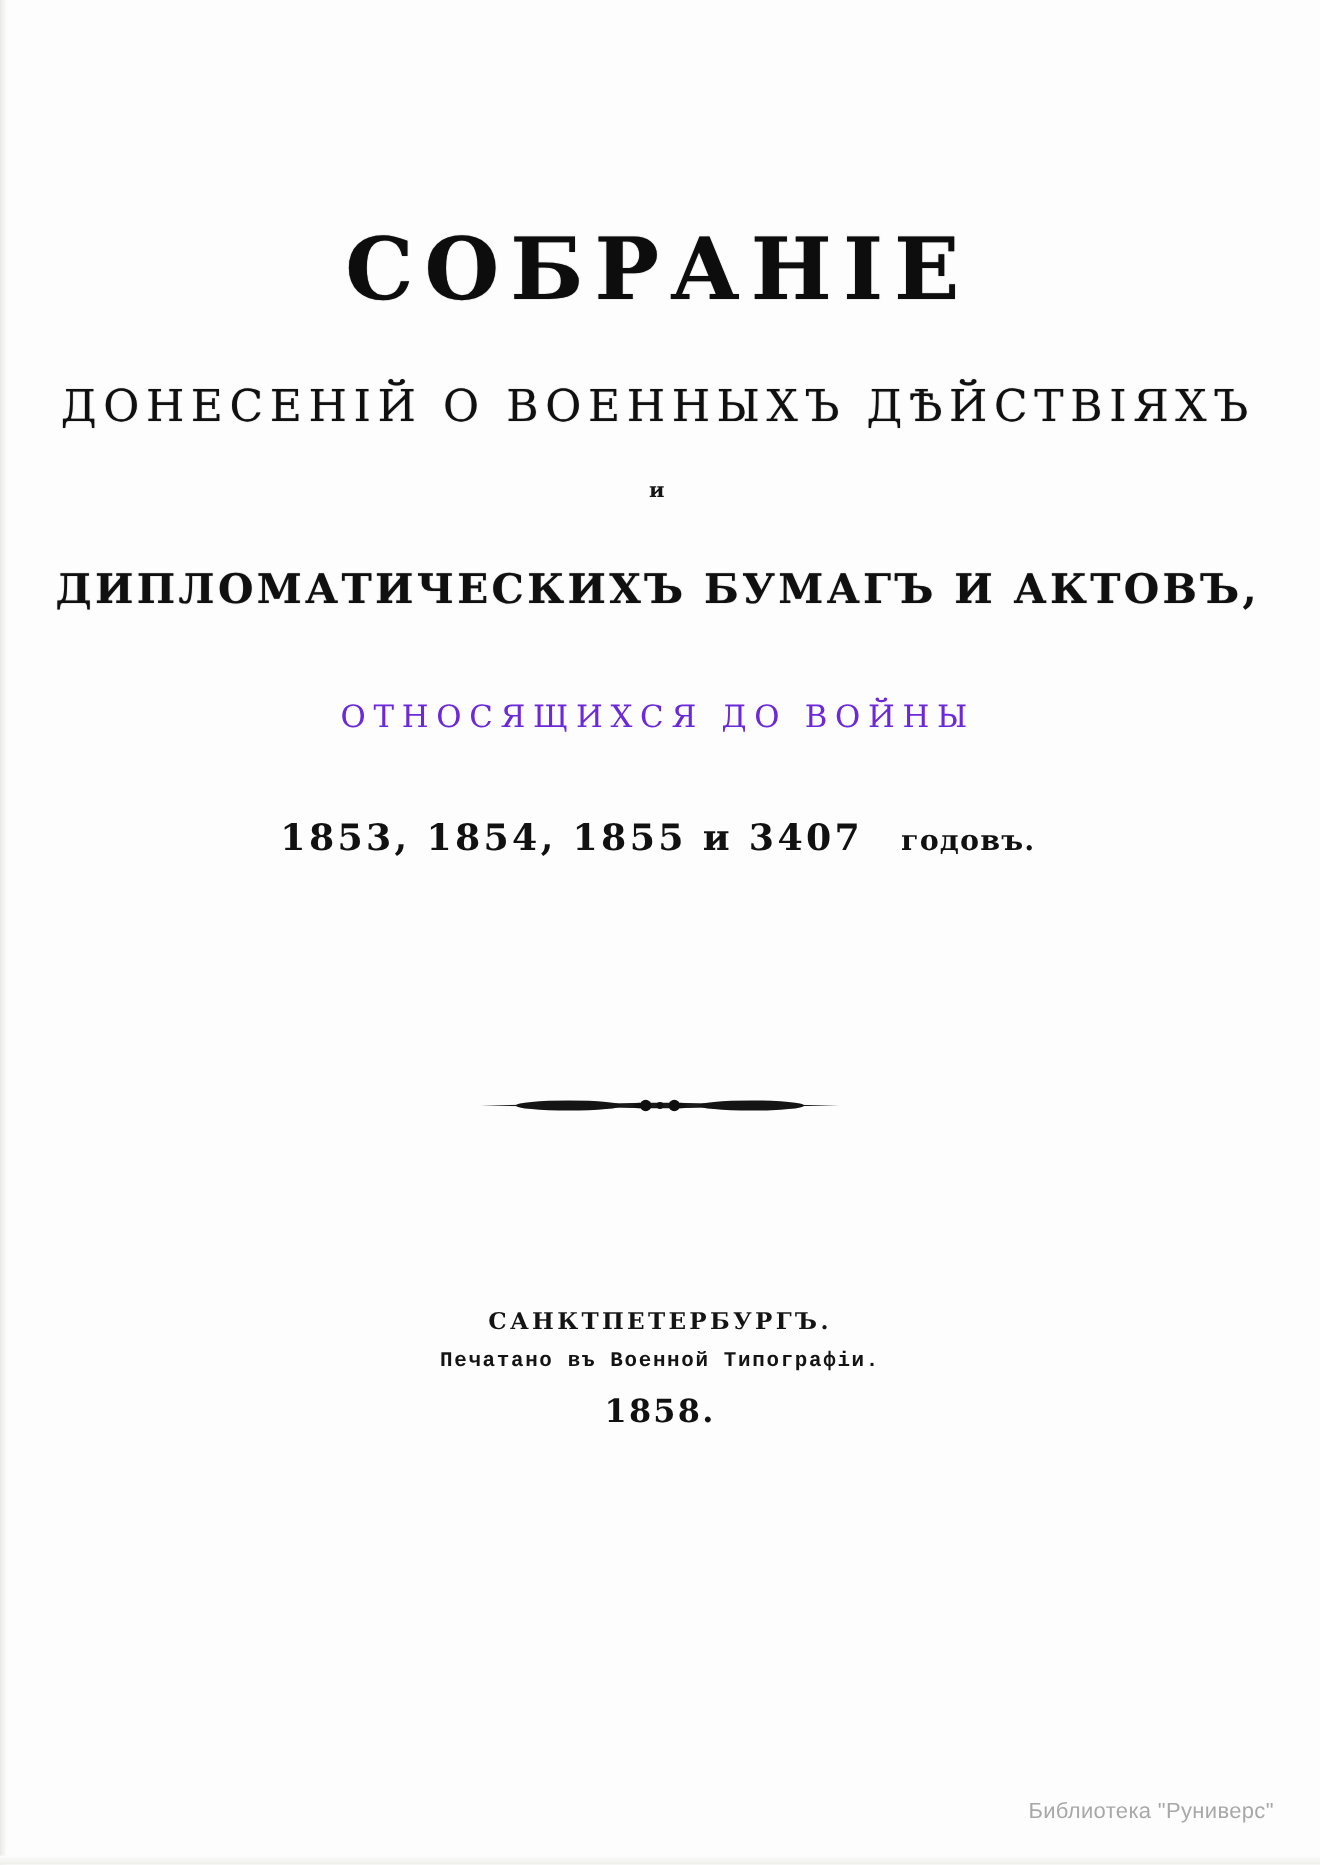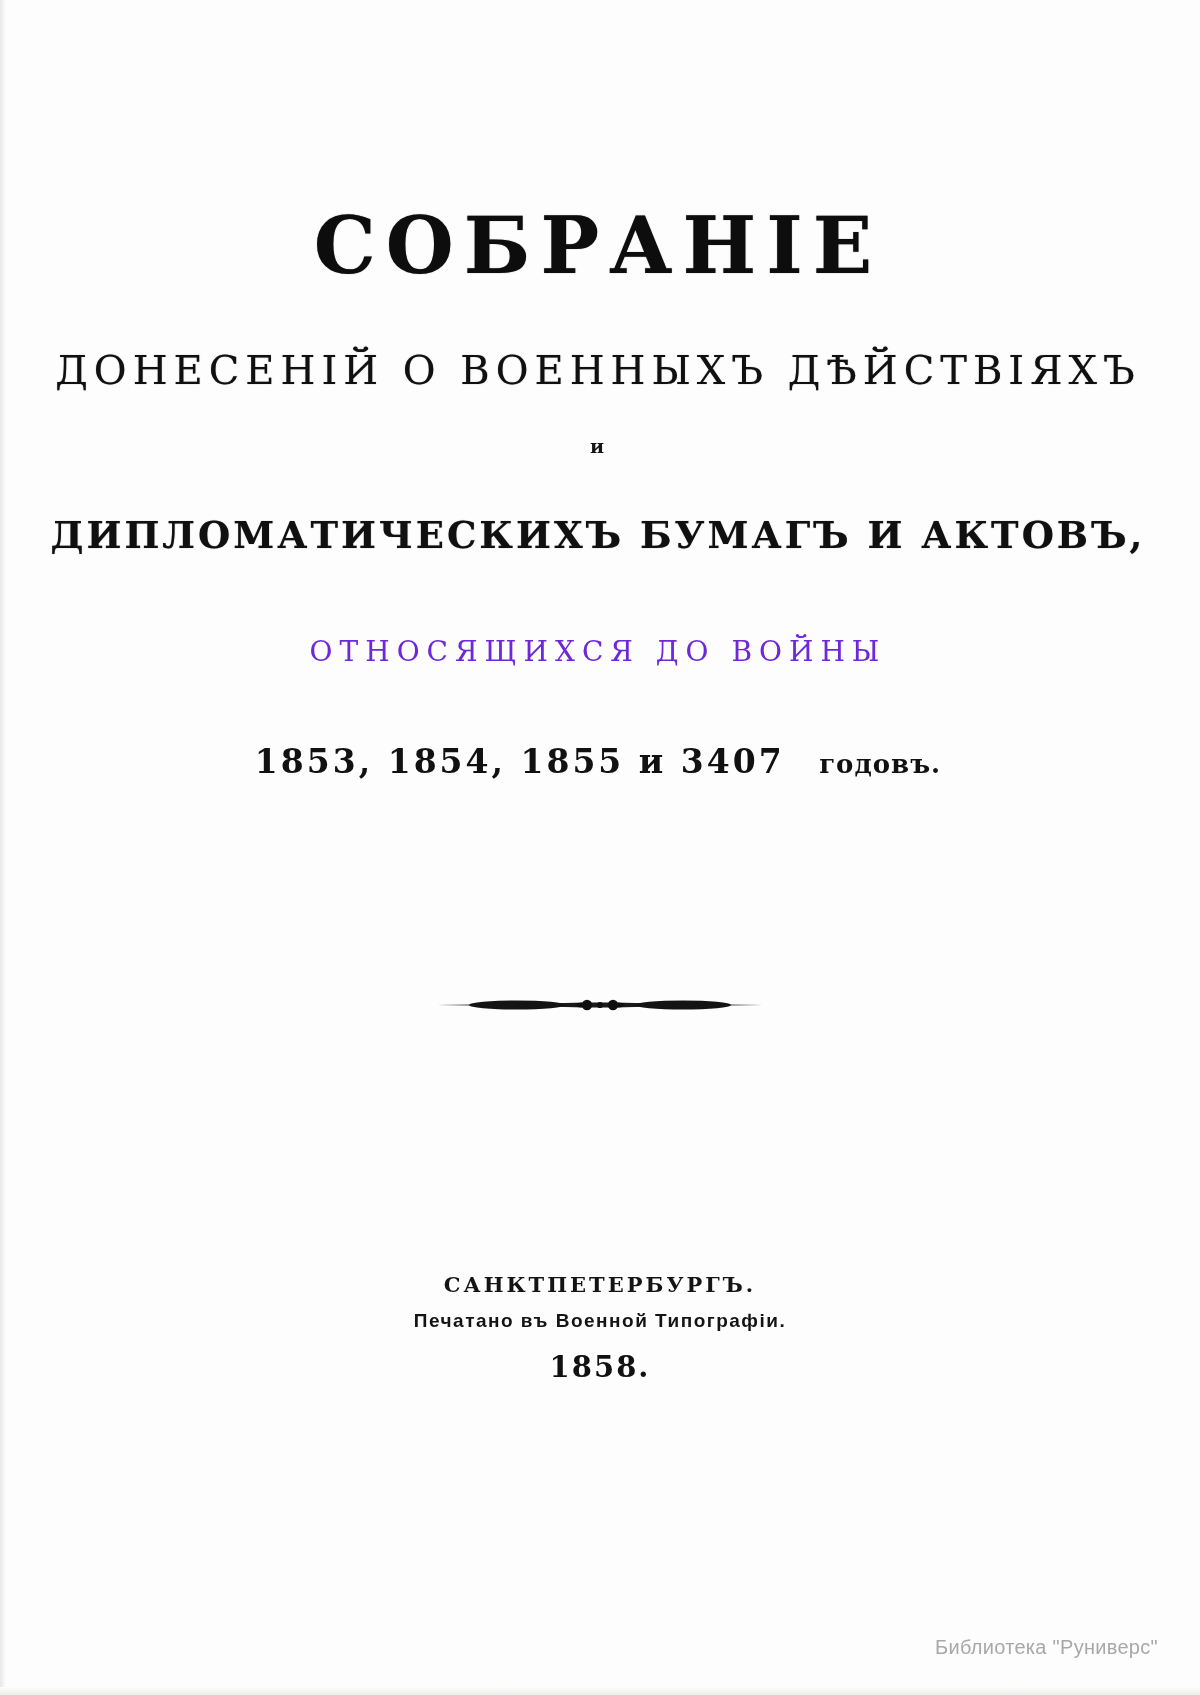--- a/index.html
+++ b/index.html
@@ -120,34 +120,34 @@
     width: 1200px;
     height: 40px;
     text-align: center;
   }
   .ornament svg { display: inline-block; }
 
   
   .imprint {
     position: absolute;
     left: 0;
-    top: 1272px;
+    top: 1188px;
     width: 1200px;
     text-align: center;
   }
   .imprint-city {
     font-family: "DejaVu Serif", "Liberation Serif", serif;
     font-weight: 700;
     font-size: 21px;
     letter-spacing: 3px;
     color: #141414;
   }
   .imprint-press {
     margin-top: 13px;
-    font-family: Liberation Sans, sans-serif;
+    font-family: Liberation Mono, monospace;
     font-weight: 700;
     font-size: 19px;
     letter-spacing: 1.5px;
     color: #141414;
   }
   .imprint-year {
     margin-top: 18px;
     font-family: "DejaVu Serif", "Liberation Serif", serif;
     font-weight: 700;
     font-size: 29px;

